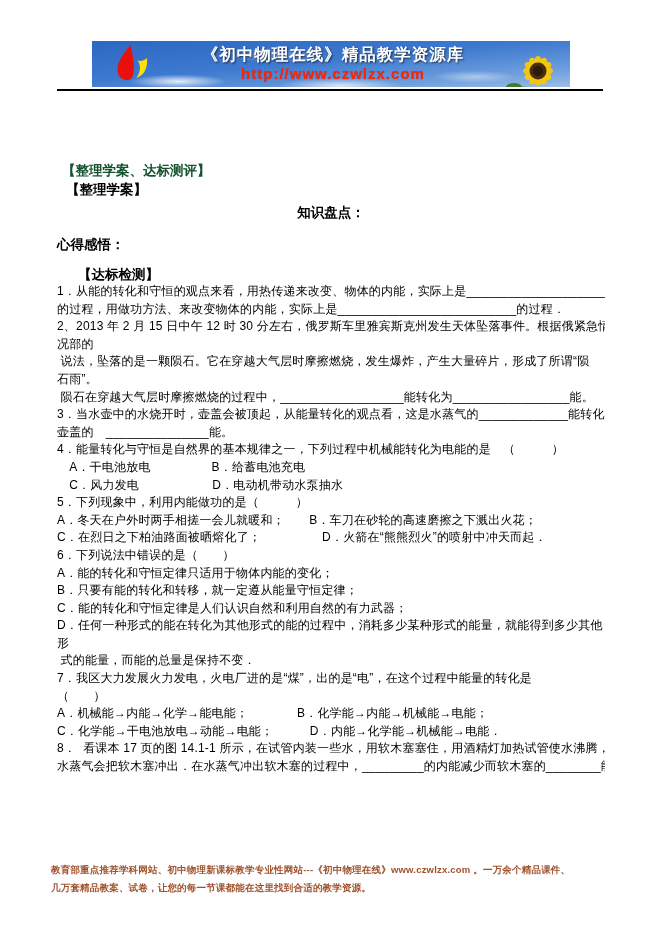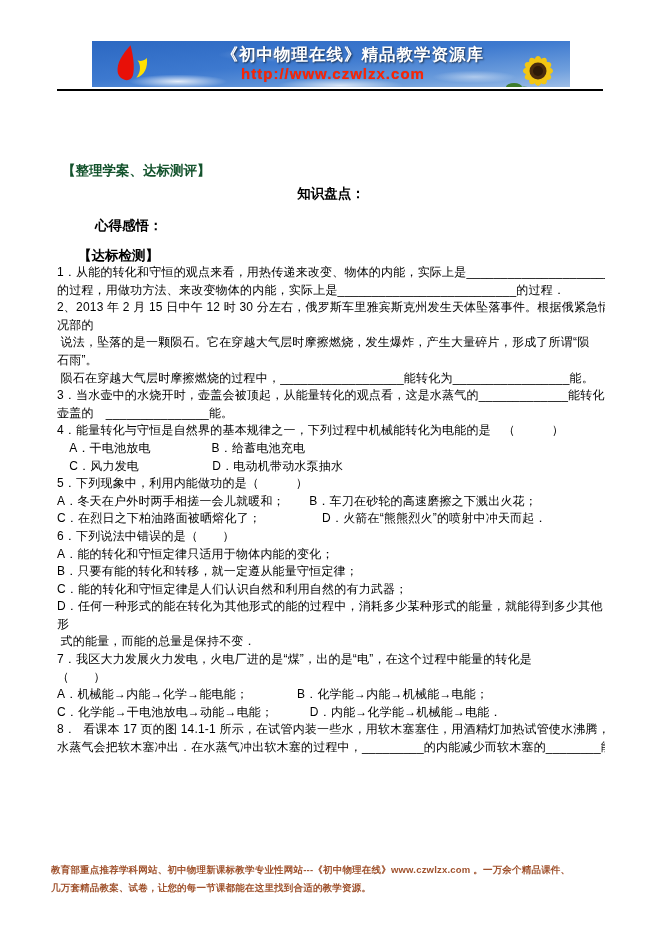--- a/index.html
+++ b/index.html
@@ -22,39 +22,38 @@
     overflow:hidden;
   }
   .banner-logo { position:absolute; left:16px; top:3px; width:52px; height:42px; }
   .banner-textcol {
     position:absolute; left:90px; right:86px; top:2px; text-align:center;
   }
   .banner-title {
     color:#ffffff; font-weight:bold; font-size:16.5px; line-height:22px;
     letter-spacing:1px; text-shadow:1px 1px 2px rgba(0,0,0,.65);
     white-space:nowrap;
-    text-align:right;
   }
   .banner-url {
     color:#ff2400; font-weight:bold; font-size:15px; line-height:17px;
     font-family:Liberation Sans, sans-serif;
     letter-spacing:1px; text-shadow:0 0 1px rgba(120,0,0,.4);
   }
   .banner-sunflower { position:absolute; right:2px; bottom:-6px; width:66px; height:52px; }
 
   
   .header-rule { position:absolute; left:57px; top:89px; width:546px; height:2px; background:#000; }
 
   
   .content { position:absolute; left:57px; top:160px; width:548px; }
   .h-line { font-size:13.5px; font-weight:bold; line-height:17px; white-space:pre; }
   .h-red  { color:#14532d; margin-left:5px; margin-top:2px; }
   .h-sub  { margin-left:9px; margin-top:2px; }
   .h-know { margin-top:6px;text-align:center; }
-  .h-refl { margin-top:15px;margin-left:38px; }
+  .h-refl { margin-top:15px; }
   .h-test { margin-left:21px; margin-top:13px; }
   #qlines { margin-top:0px; }
   .qline {
     font-size:12px; line-height:17.6px; white-space:pre; overflow:hidden;
     letter-spacing:0.2px;
   }
 
   
   .footer {
     position:absolute; left:51px; top:861px; width:552px;
@@ -96,20 +95,21 @@
         <ellipse cx="12" cy="46" rx="8" ry="4" fill="#3f7d2c"></ellipse>
         <ellipse cx="22" cy="49" rx="7" ry="3.5" fill="#4f8f35"></ellipse>
       </svg>
     </span>
   </div>
 
   <div class="header-rule"></div>
 
   <div class="content">
     <div class="h-line h-red">【整理学案、达标测评】</div>
+    <div class="h-line h-sub">【整理学案】</div>
     <div class="h-line h-know">知识盘点：</div>
     <div class="h-line h-refl">心得感悟：</div>
     <div class="h-line h-test">【达标检测】</div>
     <div id="qlines">
         <div class="qline">1．从能的转化和守恒的观点来看，用热传递来改变、物体的内能，实际上是_______________________</div>
         <div class="qline">的过程，用做功方法、来改变物体的内能，实际上是__________________________的过程．</div>
         <div class="qline">2、2013 年 2 月 15 日中午 12 时 30 分左右，俄罗斯车里雅宾斯克州发生天体坠落事件。根据俄紧急情</div>
         <div class="qline">况部的</div>
         <div class="qline"> 说法，坠落的是一颗陨石。它在穿越大气层时摩擦燃烧，发生爆炸，产生大量碎片，形成了所谓“陨</div>
         <div class="qline">石雨”。</div>

